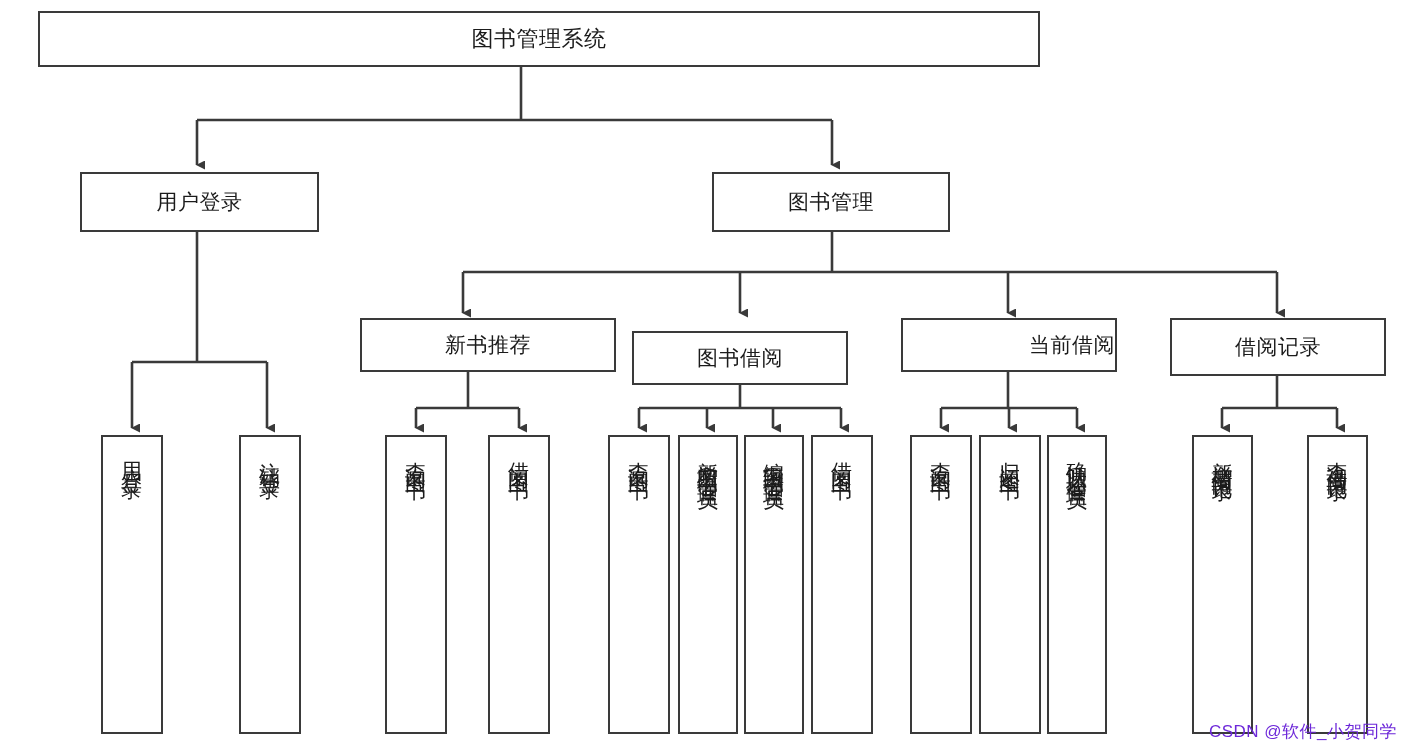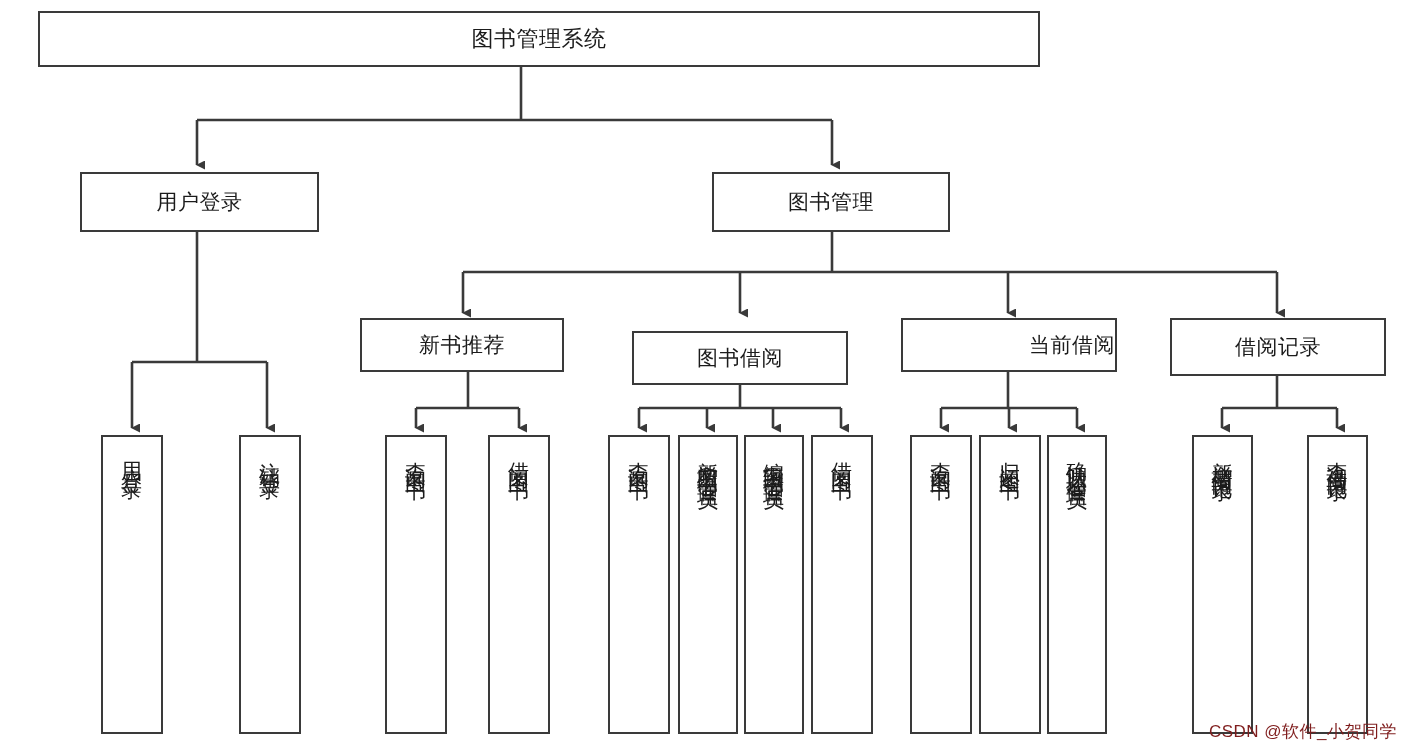--- a/index.html
+++ b/index.html
@@ -64,21 +64,21 @@
     white-space: nowrap;
   }
   .node.v.tall .lbl {
     letter-spacing: 4px;
   }
   .watermark {
     position: absolute;
     right: 8px;
     bottom: 4px;
     font-size: 17px;
-    color: #7f1d1d;
+    color: #6d28d9;
     letter-spacing: 0.5px;
     z-index: 3;
     white-space: nowrap;
   }
 </style>
 </head>
 <body>
 
 <div id="canvas">
 
@@ -136,21 +136,21 @@
     <span class="lbl">图书管理系统</span>
   </div>
 
   <div class="node h" style="left:80px; top:172px; width:239px; height:60px;">
     <span class="lbl">用户登录</span>
   </div>
   <div class="node h" style="left:712px; top:172px; width:238px; height:60px;text-align:right;">
     <span class="lbl">图书管理</span>
   </div>
 
-  <div class="node h" style="left:360px; top:318px; width:204px; height:54px;">
+  <div class="node h" style="left:360px; top:318px; width:256px; height:54px;">
     <span class="lbl">新书推荐</span>
   </div>
   <div class="node h" style="left:632px; top:310px; width:216px; height:54px;margin-top:21px;">
     <span class="lbl">图书借阅</span>
   </div>
   <div class="node h" style="left:901px; top:318px; width:216px; height:54px;justify-content:flex-end;">
     <span class="lbl">当前借阅</span>
   </div>
   <div class="node h" style="left:1170px; top:318px; width:216px; height:58px;">
     <span class="lbl">借阅记录</span>

